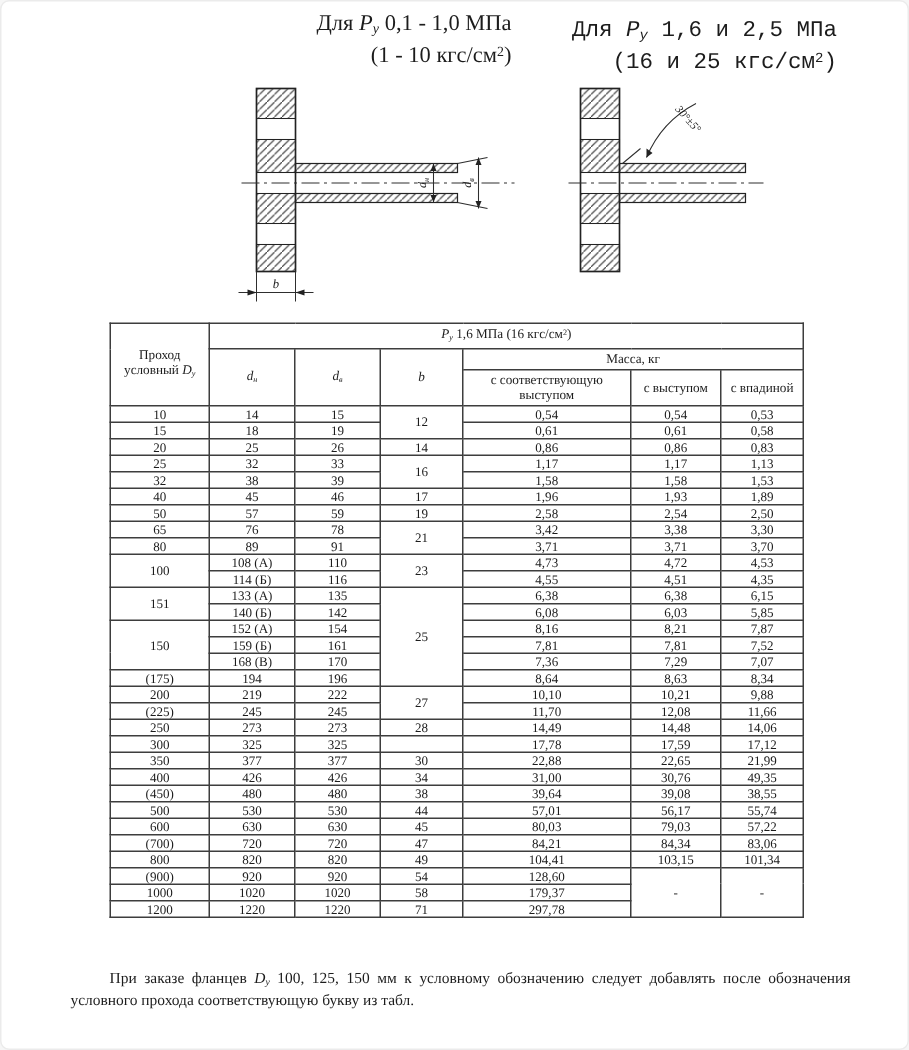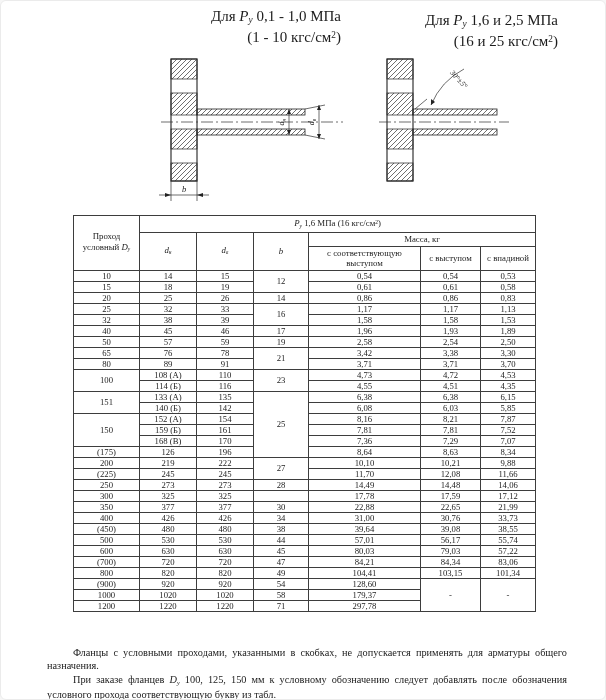--- a/index.html
+++ b/index.html
@@ -37,21 +37,21 @@
 </head>
 <body>
 
 <div class="page">
 
   <div class="fig-caption" style="left:135px;top:8px;width:205px;">
     <span>Для </span><span class="it">Р</span><sub class="s">у</sub><span> 0,1 - 1,0 МПа</span><br>
     <span>(1 - 10 кгс/см</span><sup class="s">2</sup><span>)</span>
   </div>
 
-  <div class="fig-caption" style="left:352px;top:12px;width:205px;">
+  <div class="fig-caption" style="left:352px;top:12px;width:205px;font-family:Liberation Mono, monospace;">
     <span>Для </span><span class="it">Р</span><sub class="s">у</sub><span> 1,6 и 2,5 МПа</span><br>
     <span>(16 и 25 кгс/см</span><sup class="s">2</sup><span>)</span>
   </div>
 
   <svg class="fig" style="left:112px;top:52px;" width="240" height="155" viewBox="0 0 240 155">
     <defs>
       <pattern id="hL" patternUnits="userSpaceOnUse" width="5" height="5">
         <path d="M0,5 L5,0" stroke="#4a4a4a" stroke-width="0.8"></path>
       </pattern>
     </defs>
@@ -284,21 +284,21 @@
         </tr>
         <tr>
           <td>168 (В)</td>
           <td>170</td>
           <td>7,36</td>
           <td>7,29</td>
           <td>7,07</td>
         </tr>
         <tr>
           <td>(175)</td>
-          <td>126</td>
+          <td>194</td>
           <td>196</td>
           <td>8,64</td>
           <td>8,63</td>
           <td>8,34</td>
         </tr>
         <tr>
           <td>200</td>
           <td>219</td>
           <td>222</td>
           <td rowspan="2">27</td>
@@ -341,21 +341,21 @@
           <td>22,65</td>
           <td>21,99</td>
         </tr>
         <tr>
           <td>400</td>
           <td>426</td>
           <td>426</td>
           <td>34</td>
           <td>31,00</td>
           <td>30,76</td>
-          <td>33,73</td>
+          <td>49,35</td>
         </tr>
         <tr>
           <td>(450)</td>
           <td>480</td>
           <td>480</td>
           <td>38</td>
           <td>39,64</td>
           <td>39,08</td>
           <td>38,55</td>
         </tr>
@@ -415,19 +415,18 @@
           <td>1200</td>
           <td>1220</td>
           <td>1220</td>
           <td>71</td>
           <td>297,78</td>
         </tr>
       </tbody>
   </table>
 
   <div class="notes">
-    <p>Фланцы с условными проходами, указанными в скобках, не допускается применять для арматуры общего назначения.</p>
     <p>
       <span>При заказе фланцев </span><span class="it">D</span><sub class="s">у</sub><span> 100, 125, 150 мм к условному обозначению следует добавлять после обозначения условного прохода соответствующую букву из табл.</span>
     </p>
   </div>
 
 </div>
 
 </body></html>

